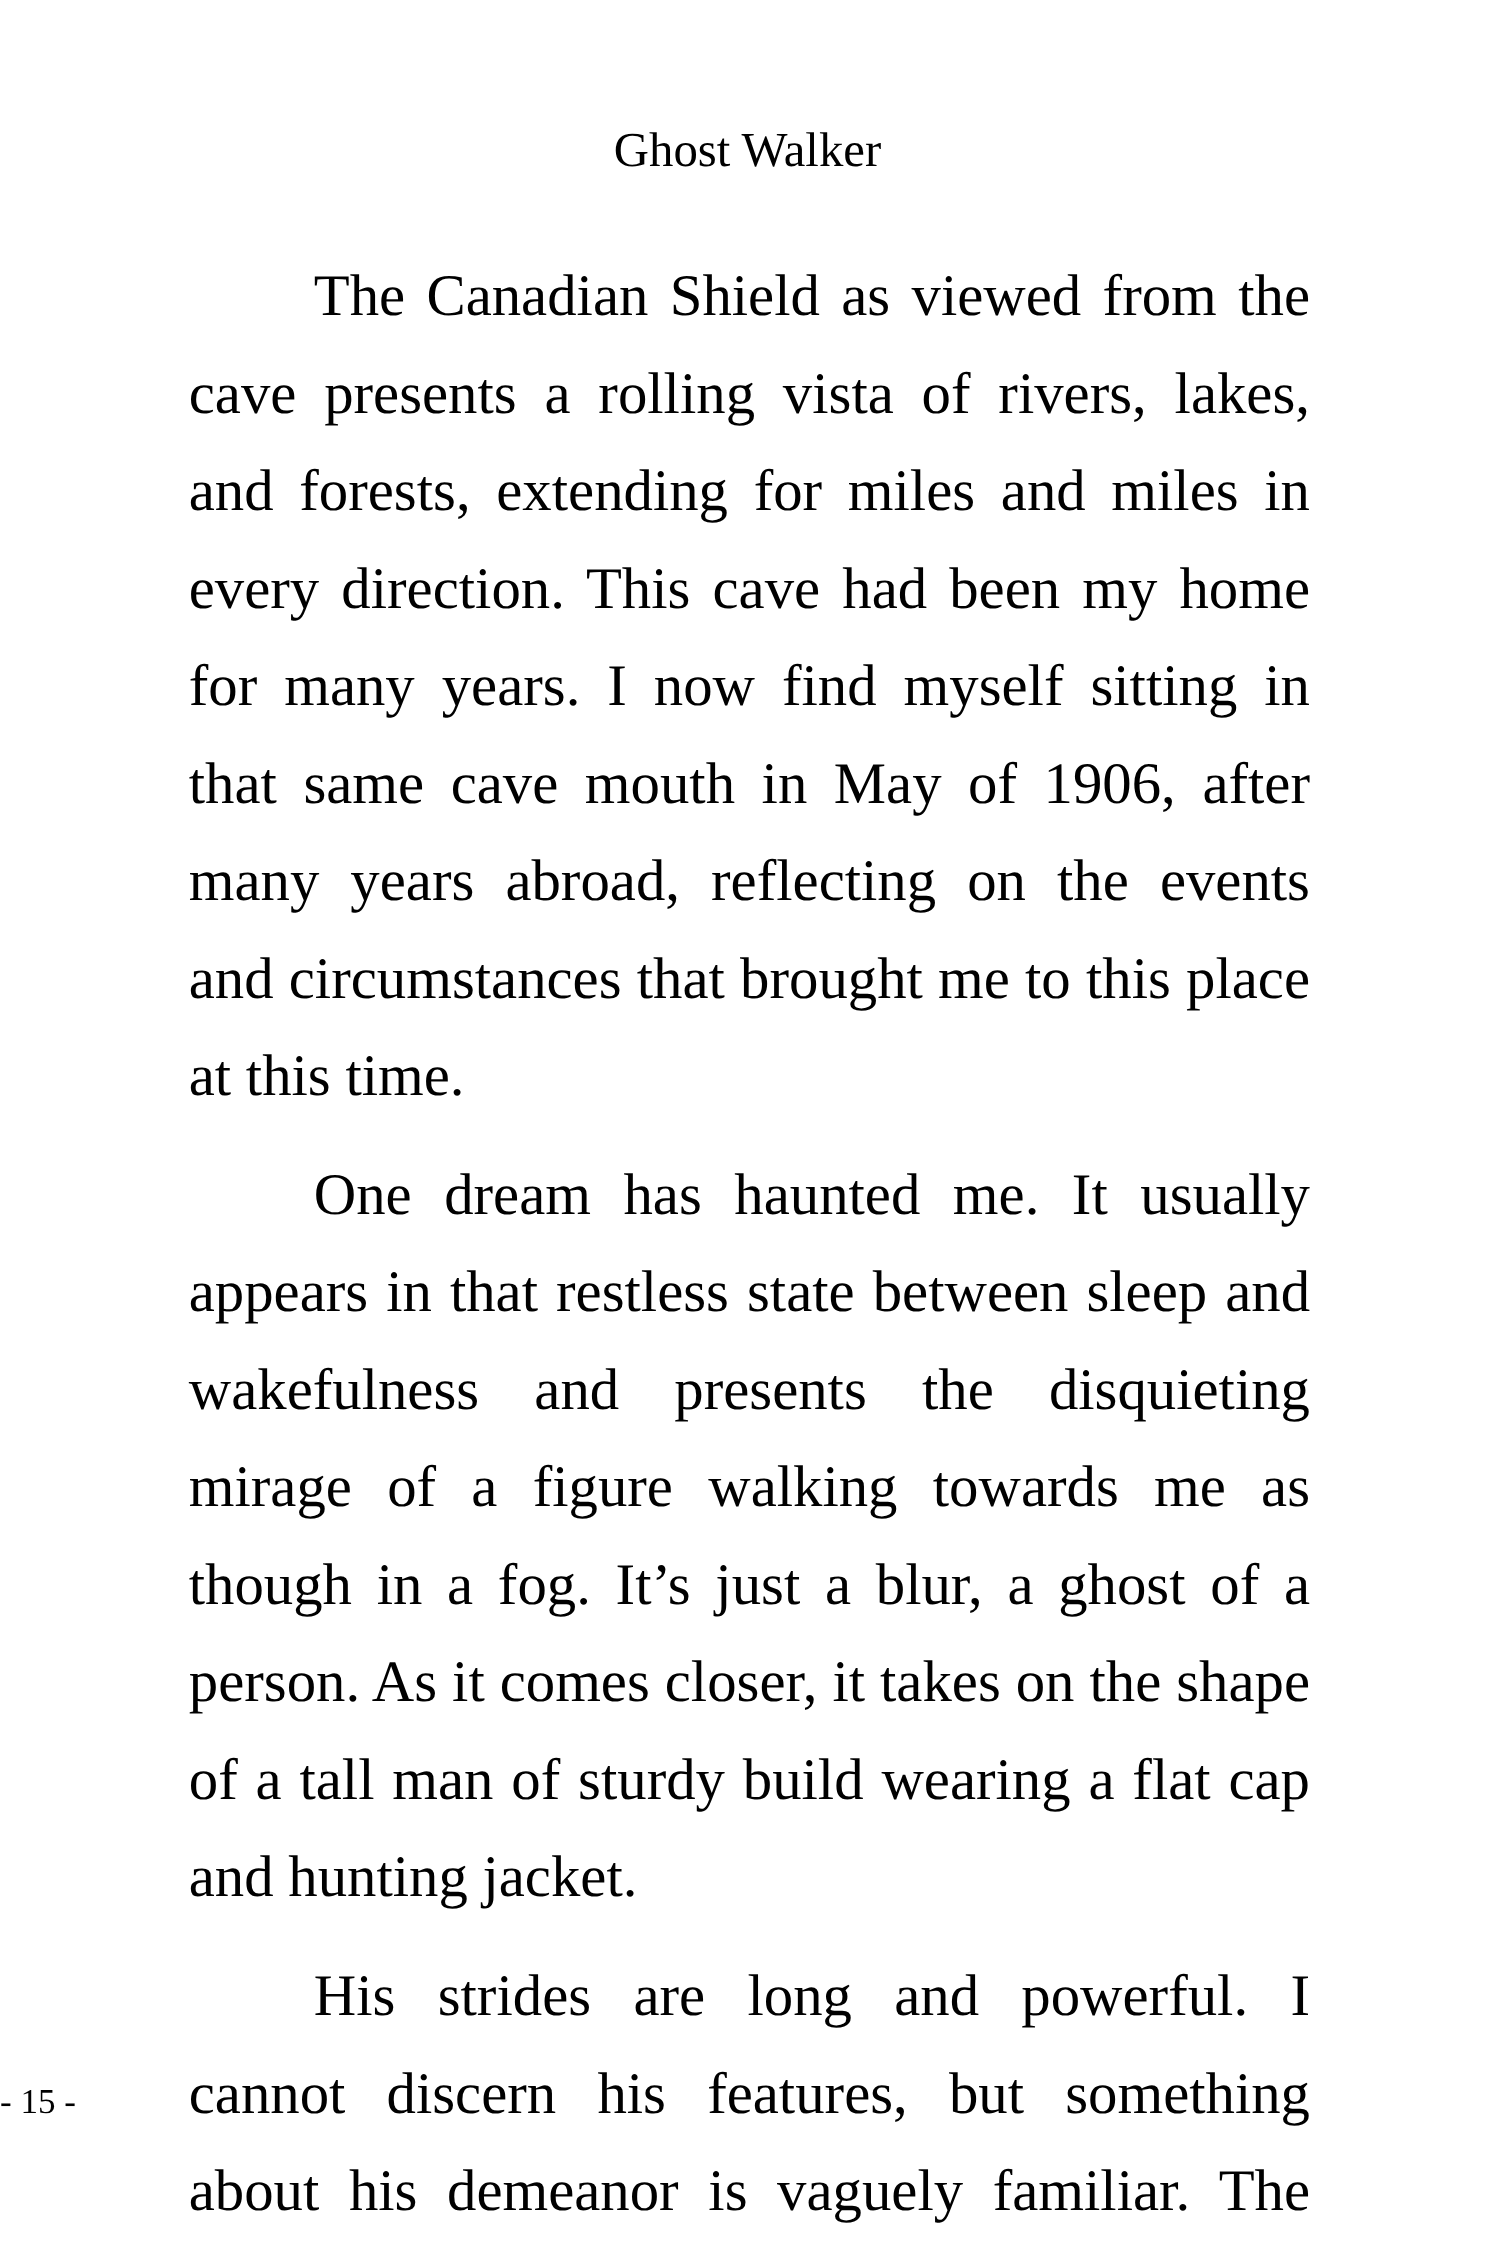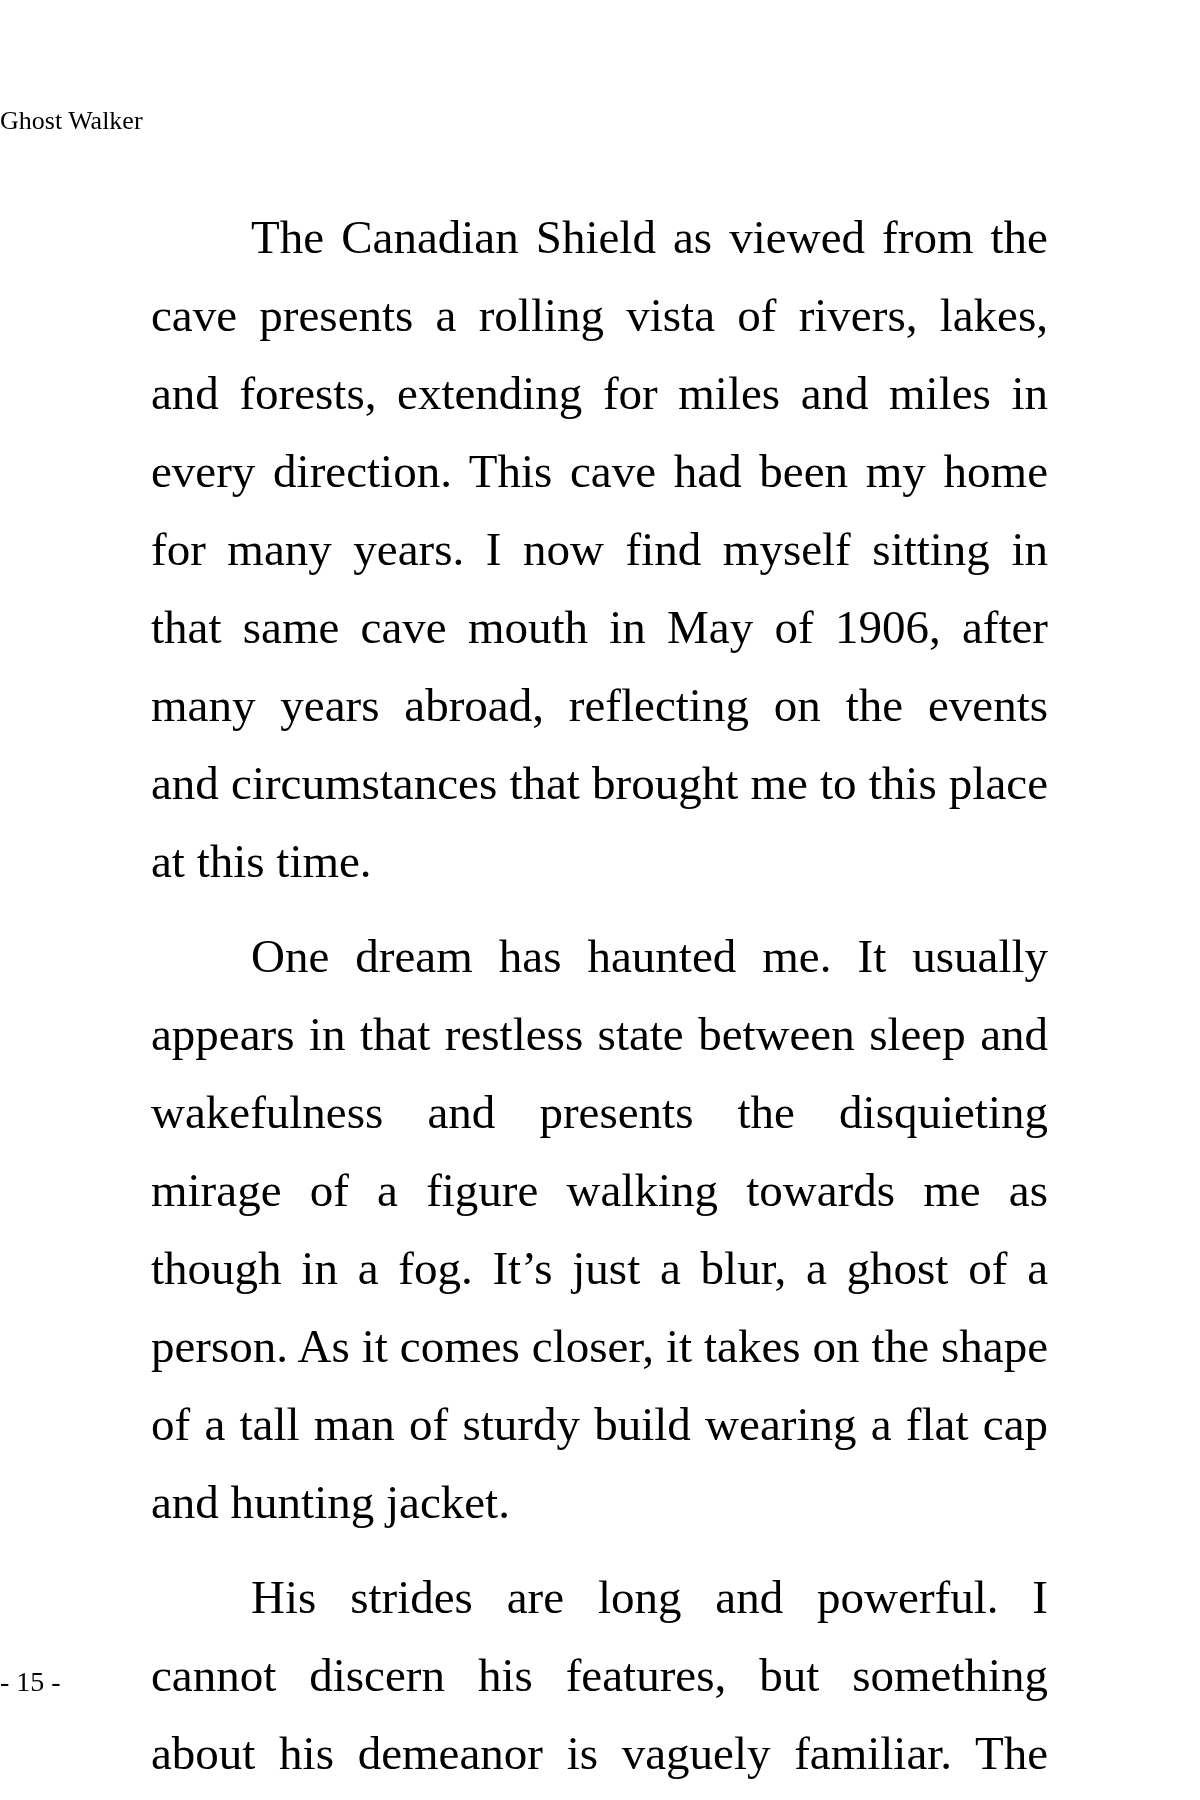--- a/index.html
+++ b/index.html
@@ -13,22 +13,22 @@
       position: relative;
       overflow: hidden;
       font-family: "Liberation Serif", "DejaVu Serif", serif;
       color: #000000;
     }
     .running-head {
       position: absolute;
       left: 0;
       width: 1196px;
       top: 104px;
-      text-align: left;
-      font-size: 26px;
+      text-align: center;
+      font-size: 39px;
       line-height: 34px;
     }
     .body-text {
       position: absolute;
       left: 151px;
       width: 897px;
       top: 198px;
     }
     .para {
       margin: 0 0 17px 0;

